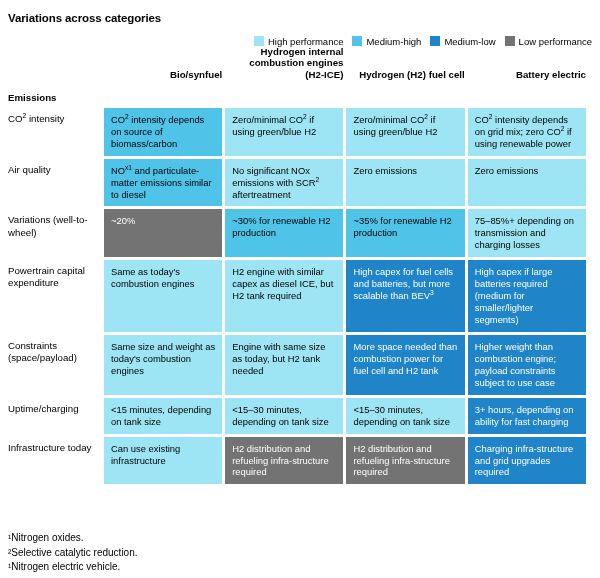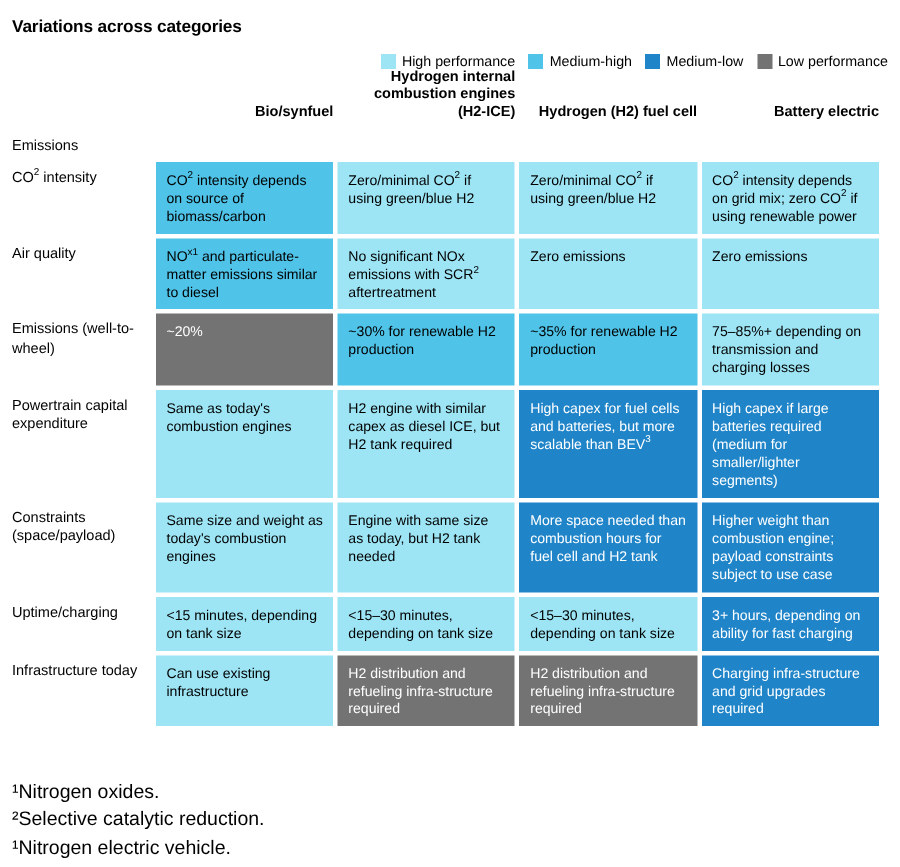--- a/index.html
+++ b/index.html
@@ -86,21 +86,21 @@
   td.rowlab, th.rowlab {
     font-size: 9.7px;
     text-align: left;
     vertical-align: top;
     padding: 5px 4px 0 0;
     line-height: 1.25;
     font-weight: normal;
   }
   td.section {
     font-size: 9.7px;
-    font-weight: normal;
+    font-weight: bold;
     padding: 2px 0 1px 0;
     line-height: 1.22;
     vertical-align: bottom;
   }
   td.cell {
     font-size: 9.4px;
     line-height: 1.27;
     padding: 6px 7px 6px 7px;
     vertical-align: top;
   }
@@ -114,21 +114,21 @@
   .fill-medhigh { background: #4fc3e8; color: #000; }
   .fill-medlow { background: #1f84c8; color: #ffffff; }
   .fill-low { background: #737373; color: #ffffff; }
   .fill-none { background: transparent; }
 
   
   .footnotes {
     position: absolute;
     left: 8px;
     bottom: 4px;
-    font-size: 13px;
+    font-size: 10px;
     line-height: 1.42;
     color: #000;
   }
   .footnotes div { white-space: nowrap; }
 </style>
 </head>
 <body>
 
 <div class="page">
 
@@ -192,40 +192,40 @@
       <tr>
         <td class="rowlab">Air quality</td>
         <td class="cell fill-medhigh">NO<span class="sup">x</span><span class="sup">1</span> and particulate-matter emissions similar to diesel</td>
         <td class="cell fill-high">No significant NOx emissions with SCR<span class="sup">2</span> aftertreatment</td>
         <td class="cell fill-high">Zero emissions</td>
         <td class="cell fill-high">Zero emissions</td>
       </tr>
 
 
       <tr>
-        <td class="rowlab">Emissions (well-to-wheel)</td>
+        <td class="rowlab">Variations (well-to-wheel)</td>
         <td class="cell fill-low">~20%</td>
         <td class="cell fill-medhigh">~30% for renewable H2 production</td>
         <td class="cell fill-medhigh">~35% for renewable H2 production</td>
         <td class="cell fill-high">75–85%+ depending on transmission and charging losses</td>
       </tr>
 
       <tr>
         <td class="rowlab">Powertrain capital expenditure</td>
         <td class="cell fill-high">Same as today's combustion engines</td>
         <td class="cell fill-high">H2 engine with similar capex as diesel ICE, but H2 tank required</td>
         <td class="cell fill-medlow">High capex for fuel cells and batteries, but more scalable than BEV<span class="sup">3</span></td>
         <td class="cell fill-medlow">High capex if large batteries required (medium for smaller/lighter segments)</td>
       </tr>
 
       <tr>
         <td class="rowlab">Constraints (space/payload)</td>
         <td class="cell fill-high">Same size and weight as today's combustion engines</td>
         <td class="cell fill-high">Engine with same size as today, but H2 tank needed</td>
-        <td class="cell fill-medlow">More space needed than combustion hours for fuel cell and H2 tank</td>
+        <td class="cell fill-medlow">More space needed than combustion power for fuel cell and H2 tank</td>
         <td class="cell fill-medlow">Higher weight than combustion engine; payload constraints subject to use case</td>
       </tr>
 
       <tr>
         <td class="rowlab">Uptime/charging</td>
         <td class="cell fill-high">&lt;15 minutes, depending on tank size</td>
         <td class="cell fill-high">&lt;15–30 minutes, depending on tank size</td>
         <td class="cell fill-high">&lt;15–30 minutes, depending on tank size</td>
         <td class="cell fill-medlow">3+ hours, depending on ability for fast charging</td>
       </tr>

